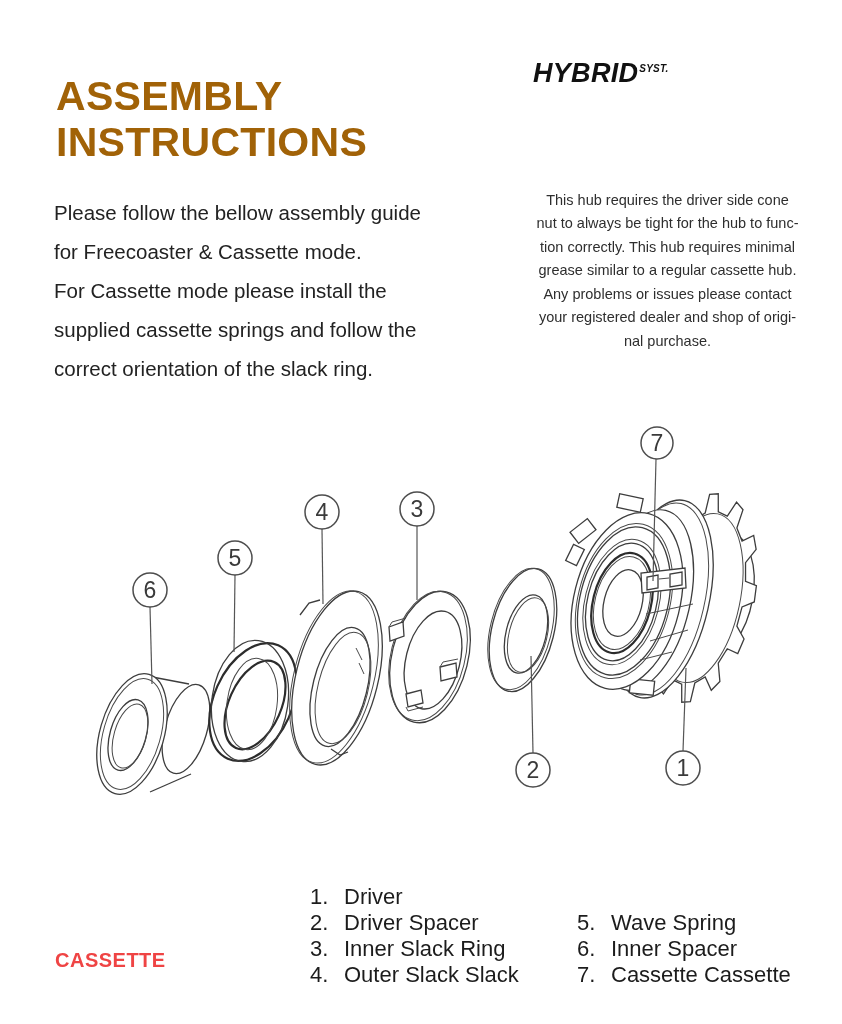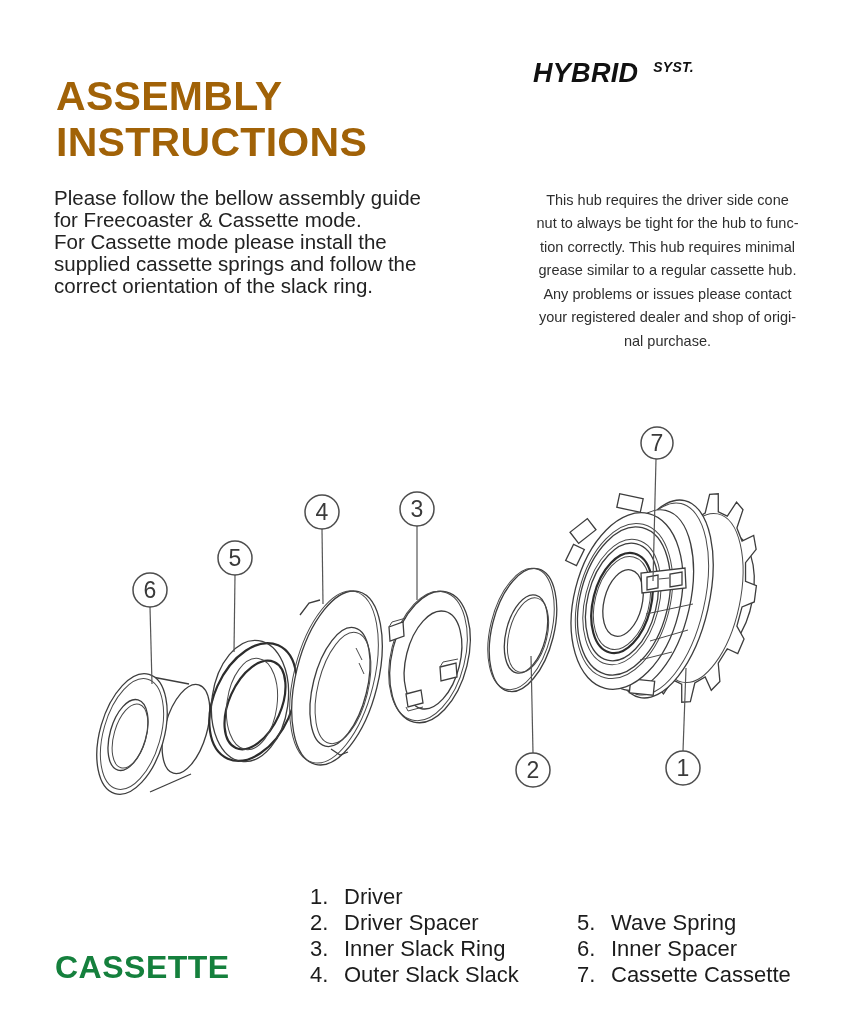--- a/index.html
+++ b/index.html
@@ -13,27 +13,27 @@
     font-size:41px; line-height:46px; font-weight:600;
     letter-spacing:0.3px; color:#a16207;
   }
   .title span { display:block; }
   .brand {
     position:absolute; left:533px; top:58px;
     font-style:italic; font-weight:800; font-size:27px;
     letter-spacing:0.3px; color:#111; white-space:nowrap;
   }
   .brand .sup {
-    font-size:14px; letter-spacing:0.2px;
-    position:relative; top:-10px; margin-left:15px;
+    font-size:10px; letter-spacing:0.2px;
+    position:relative; top:-10px; margin-left:1px;
   }
   
   .intro-left {
-    position:absolute; left:54px; top:166px; width:450px;
-    font-size:20.5px; line-height:22px; color:#222;
+    position:absolute; left:54px; top:172px; width:450px;
+    font-size:20.5px; line-height:39px; color:#222;
     white-space:pre-line;
   }
   .intro-right {
     position:absolute; left:535px; top:174px; width:265px;
     font-size:14.5px; line-height:23.5px; color:#2e2e2e;
     white-space:pre-line;
     text-align:center;
   }
   
   svg.diagram { position:absolute; left:0; top:0; width:842px; height:1024px; pointer-events:none; }
@@ -51,21 +51,21 @@
   
   .parts-col { position:absolute; font-size:22px; line-height:26px; color:#1c1c1c; }
   .parts-col-1 { left:310px; top:884px; }
   .parts-col-2 { left:577px; top:910px; }
   .part-item { display:flex; }
   .part-item .num { width:27px; flex:0 0 27px; }
   .part-item .lbl { padding-left:7px; white-space:nowrap; }
   
   .mode-label {
     position:absolute; left:55px; top:949px;
-    font-size:32px; font-weight:600; letter-spacing:0.5px; color:#15803d;
+    font-size:20px; font-weight:600; letter-spacing:0.5px; color:#ef4444;
   }
 </style>
 </head>
 <body>
 
 <div class="page">
 
   <h1 class="title">
     <span>ASSEMBLY</span>
     <span>INSTRUCTIONS</span>

